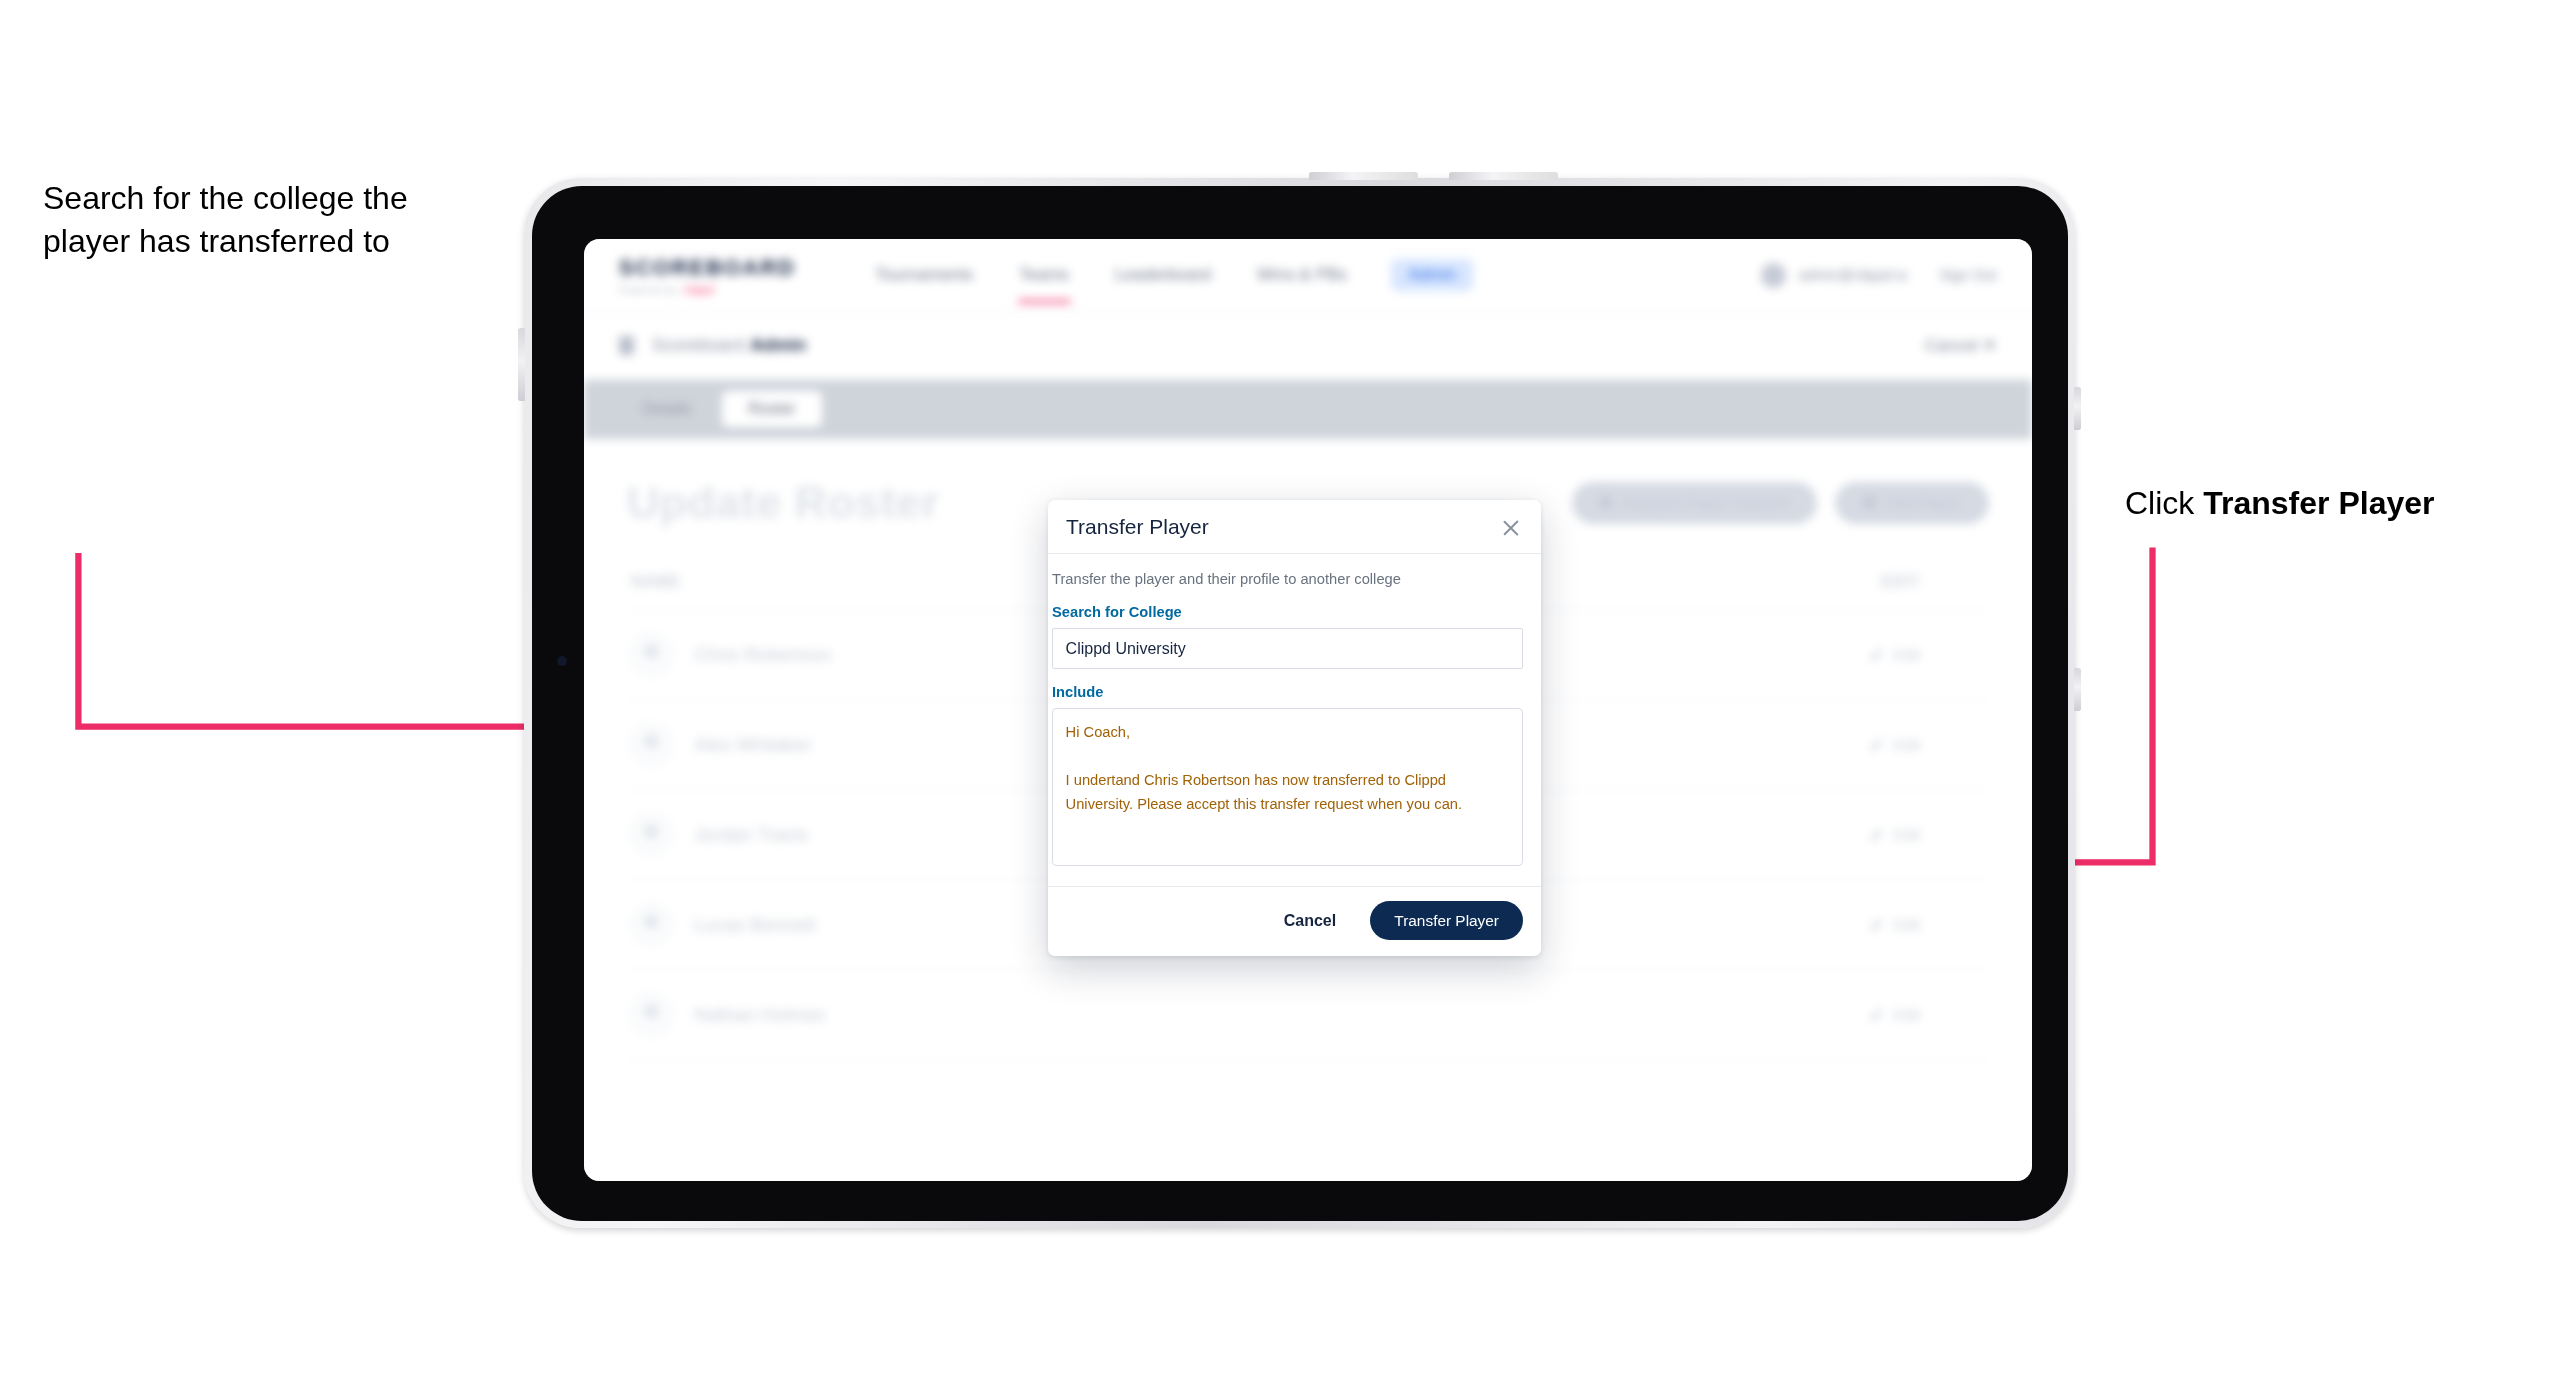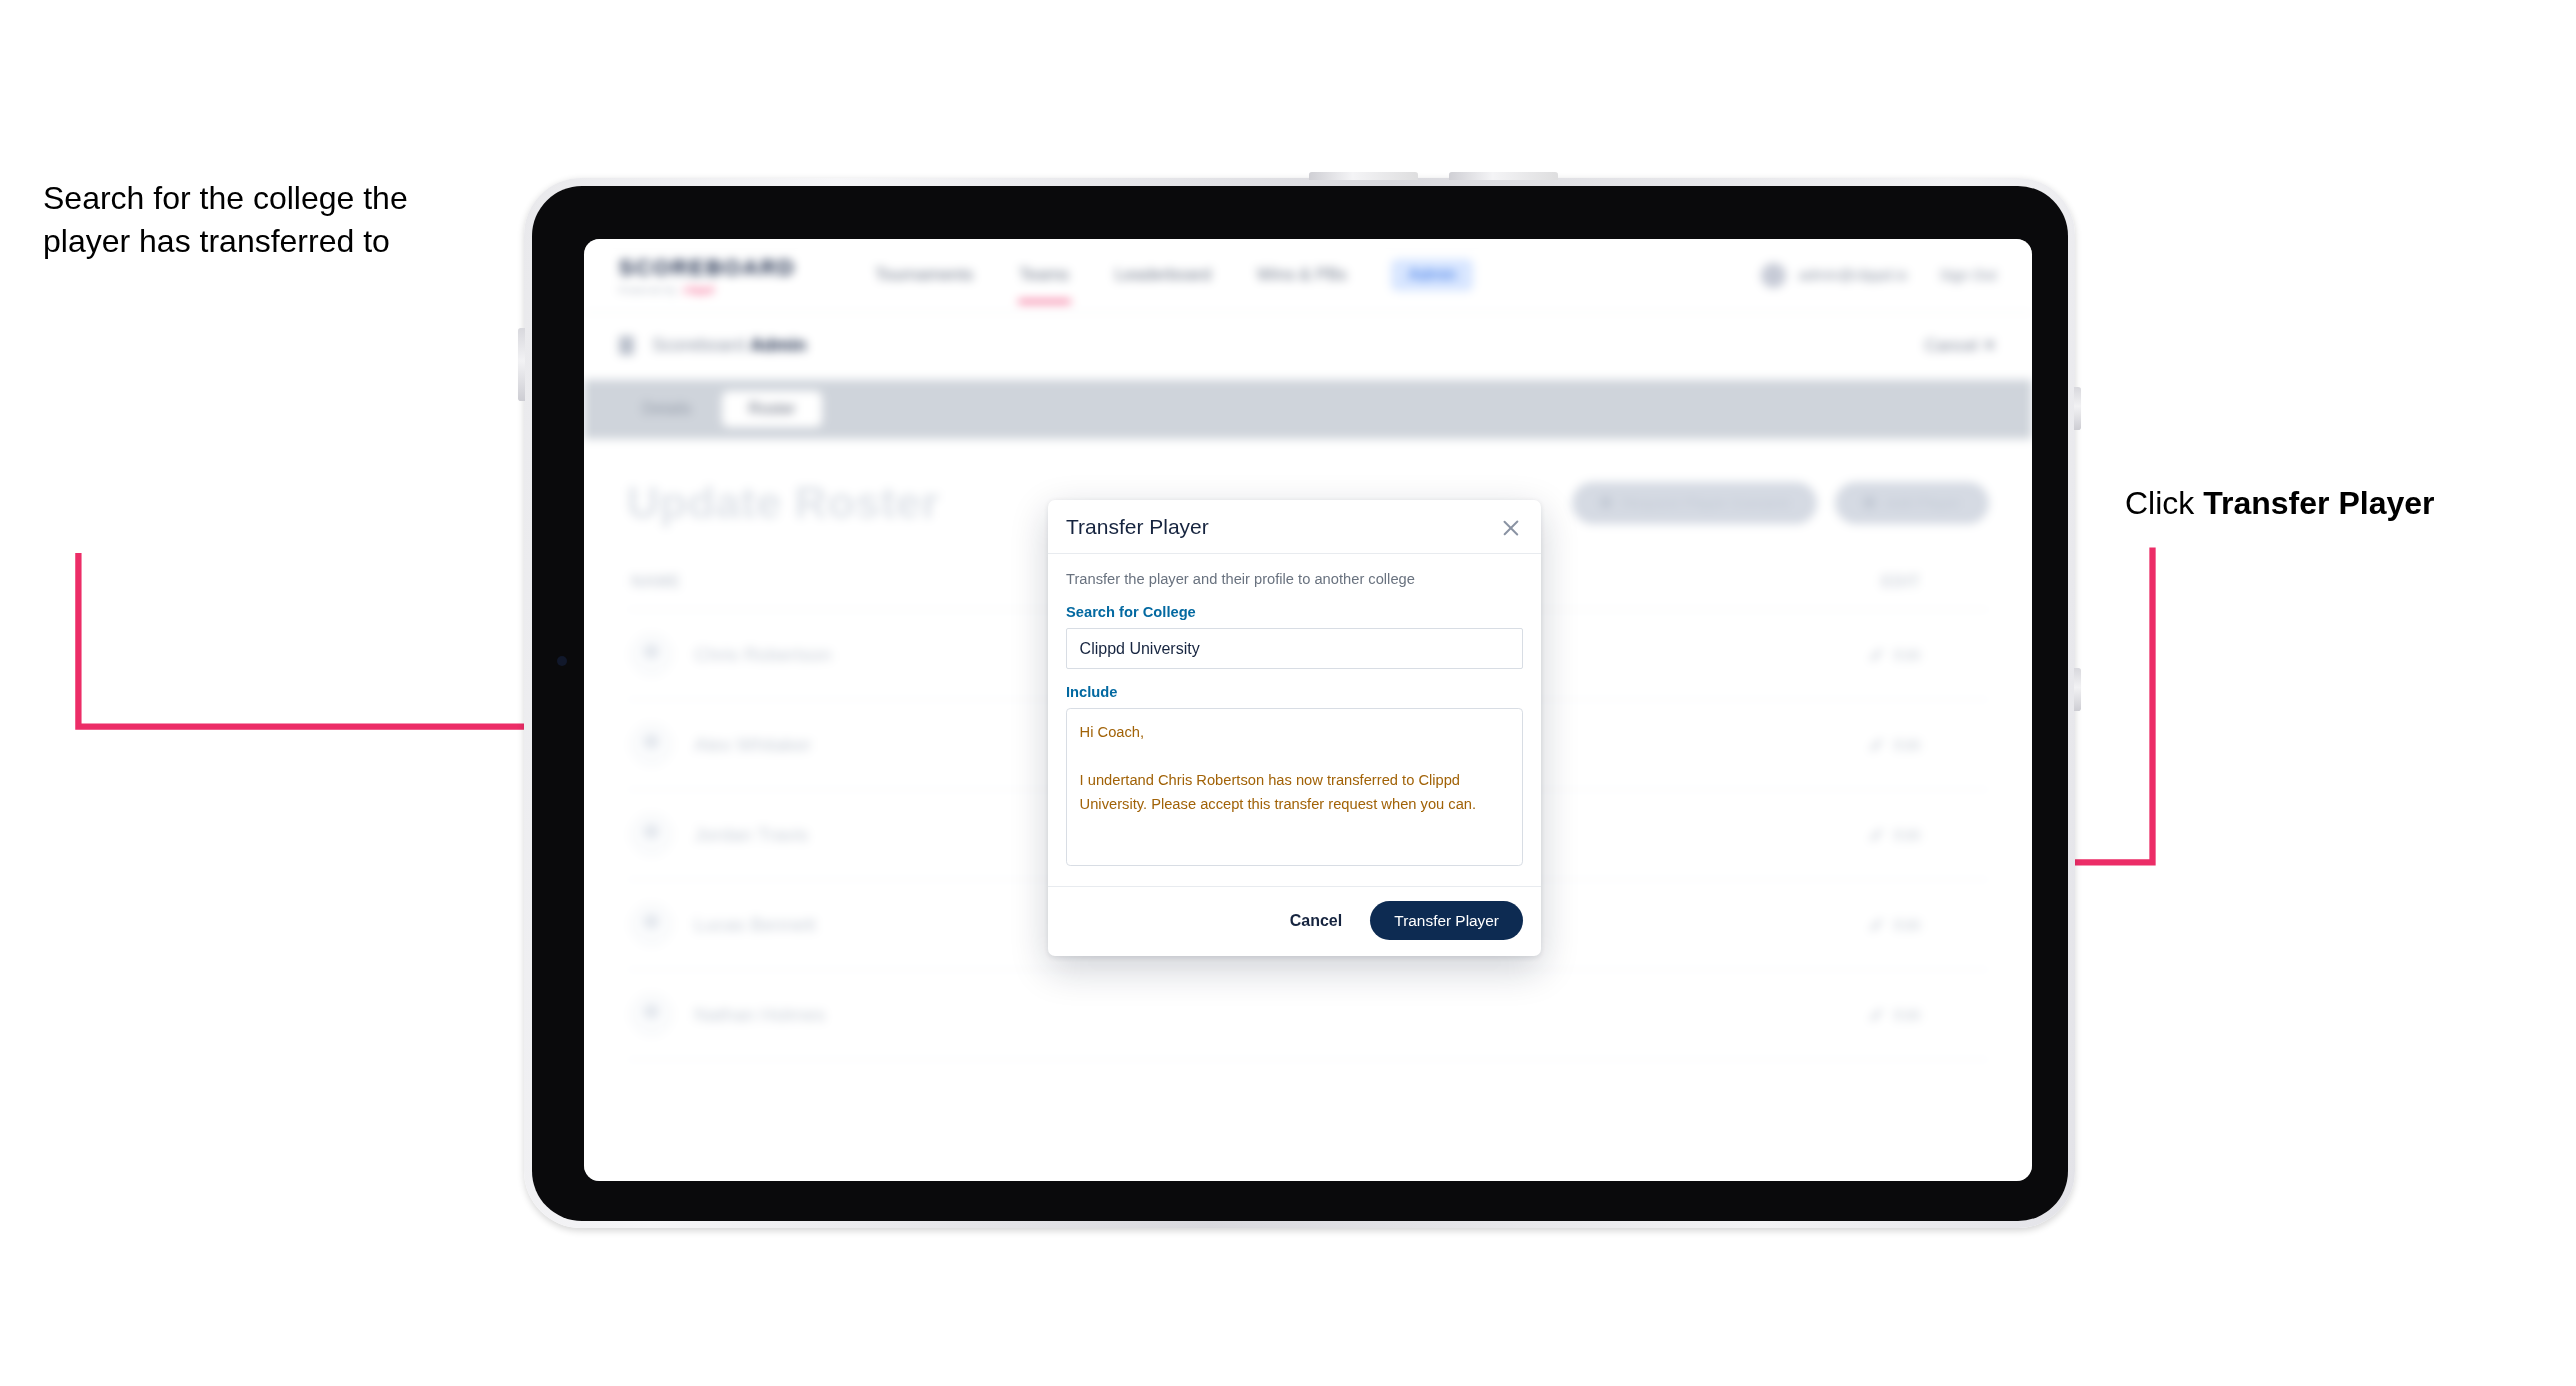--- a/index.html
+++ b/index.html
@@ -182,36 +182,36 @@
   #modal-close {
     width: 24px; height: 24px; position:relative; cursor:pointer;
   }
   #modal-close::before, #modal-close::after {
     content:""; position:absolute; left:2.1px; top:11.2px; width:19.6px; height:1.8px;
     background:#8a93a3; border-radius:1.4px;
   }
   #modal-close::before { transform: rotate(45deg); }
   #modal-close::after  { transform: rotate(-45deg); }
 
-  #modal-body { padding: 17px 18px 18px 18px; }
+  #modal-body { padding: 17px 18px 18px 4px; }
   .modal-desc { font-size: 14.7px; color:#69727f; margin-bottom: 17px; }
   .field-label { font-size: 14.7px; color:#0369a1; font-weight: 700; margin-bottom: 7.7px; }
   .text-input {
     width: 100%; height: 41px; border: 0.7px solid #d8dde4; border-radius: 2px;
     padding: 0 12.6px; font-size: 16px; color:#16243f;
     font-family: "Liberation Sans", sans-serif; background:#fff; outline:none;
   }
   .spacer-22 { height: 15.4px; }
   .text-area {
     width: 100%; height: 158px; border: 0.7px solid #d8dde4; border-radius: 4.2px;
     padding: 12px 12.6px; font-size: 14.7px; line-height: 1.62; color:#a16207;
     font-family: "Liberation Sans", sans-serif; resize:none; outline:none; background:#fff;
   }
   #modal-footer {
-    display:flex; align-items:center; justify-content:flex-end; gap: 24px;
+    display:flex; align-items:center; justify-content:flex-end; gap: 30px;
     padding: 14px 18px 15.4px 18px;
     border-top: 0.7px solid #e8ebef;
   }
   #btn-cancel {
     background:none; border:none; font-size: 16px; font-weight:700; color:#16243f;
     font-family:"Liberation Sans", sans-serif; cursor:pointer; padding: 5.6px 4.2px;
   }
   #btn-transfer {
     background:#0d2b52; color:#ffffff; border:none; border-radius: 21px;
     font-size: 15.4px; padding: 10.5px 24px;

